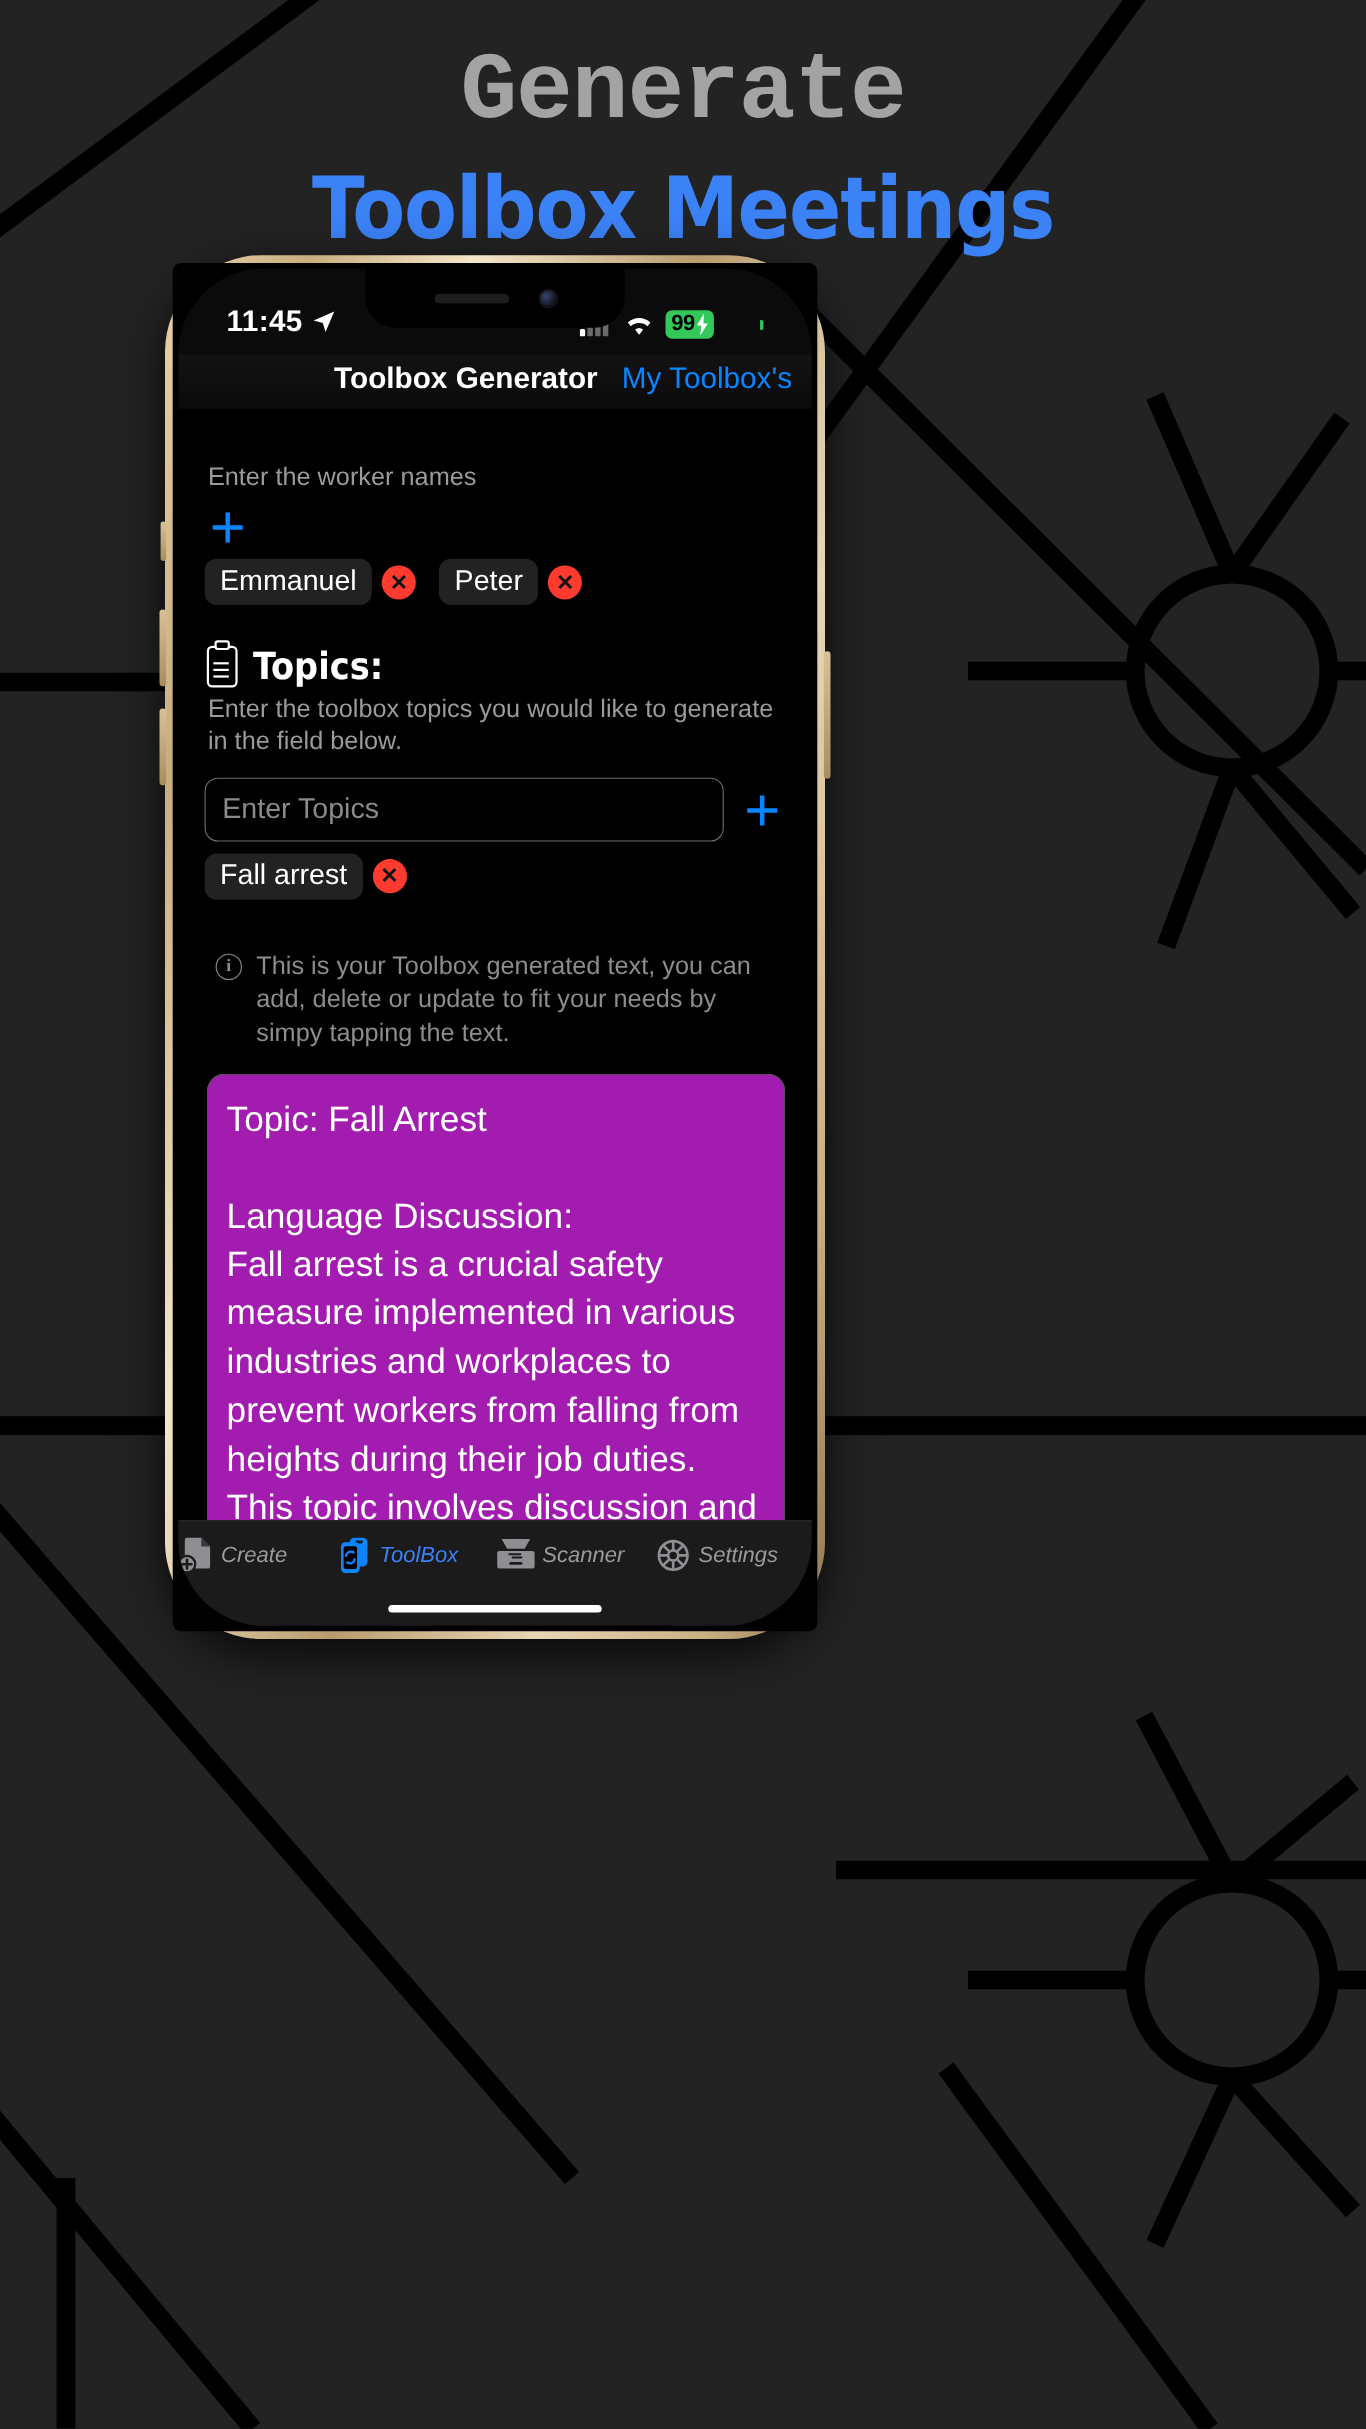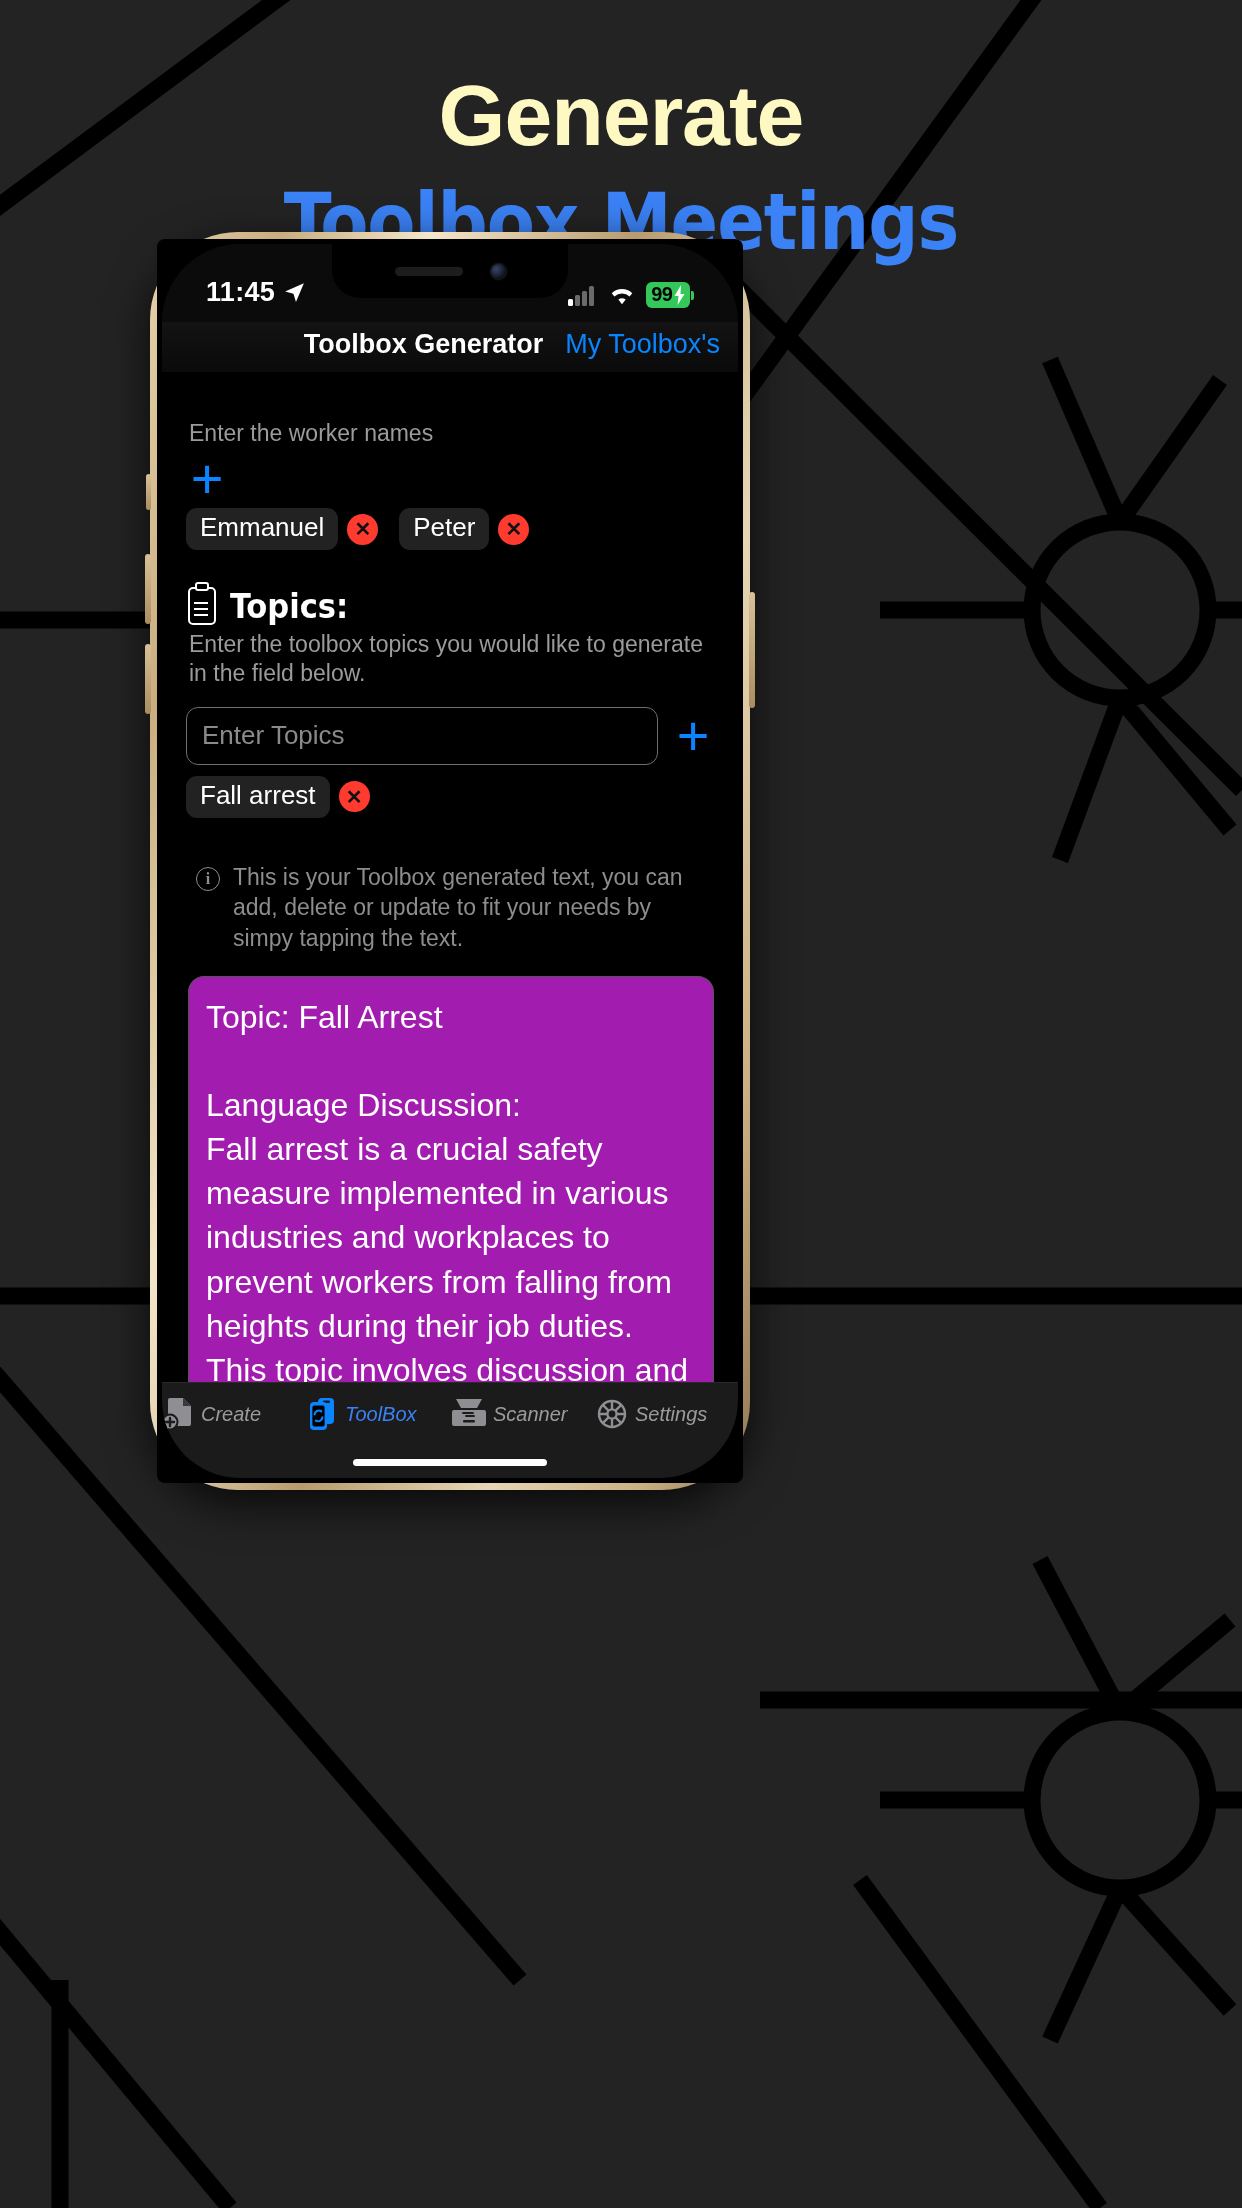--- a/index.html
+++ b/index.html
@@ -13,24 +13,23 @@
 
   
   #bg-art { position:absolute; inset:0; width:1242px; height:2208px; z-index:0; }
 
   
   .headline-wrap {
     position:absolute; top:0; left:0; width:1242px; z-index:3;
     text-align:center; padding-top:38px;
   }
   .headline-1 {
-    font-family:Liberation Sans, sans-serif;
-    font-weight:bold; font-size:86px; color:#fef9c3; letter-spacing:-1px;
+    font-family:Liberation Mono, monospace;
+    font-weight:bold; font-size:86px; color:#a3a3a3; letter-spacing:-1px;
     line-height:1.05;
-    margin-top:32px;
   }
   .headline-2 {
     font-family:"DejaVu Sans Condensed","Liberation Sans Narrow","Liberation Sans",sans-serif;
     font-weight:bold; font-size:78px; color:#3b82f6; letter-spacing:-1px;
     line-height:1.05; margin-top:22px;
   }
 
   
   .phone {
     position:absolute; left:150px; top:232px;
@@ -256,21 +255,21 @@
             <rect x="0" y="15" width="5" height="7" rx="1.5" fill="#fff"></rect>
             <rect x="7" y="11" width="5" height="11" rx="1.5" fill="#6a6a6a"></rect>
             <rect x="14" y="7" width="5" height="15" rx="1.5" fill="#6a6a6a"></rect>
             <rect x="21" y="2" width="5" height="20" rx="1.5" fill="#6a6a6a"></rect>
           </svg>
           <svg width="30" height="22" viewBox="0 0 26 19">
             <path d="M13 17.6l3.2-4.1a5.1 5.1 0 0 0-6.4 0z" fill="#fff"></path>
             <path d="M13 8.3a10 10 0 0 1 6.6 2.5l2.3-2.9A14 14 0 0 0 13 4.4a14 14 0 0 0-8.9 3.5l2.3 2.9A10 10 0 0 1 13 8.3z" fill="#fff"></path>
             <path d="M13 .9a19 19 0 0 0-12 4.3l2.3 2.9A15.3 15.3 0 0 1 13 4.6a15.3 15.3 0 0 1 9.7 3.5L25 5.2A19 19 0 0 0 13 .9z" fill="#fff" opacity="0"></path>
           </svg>
-          <div style="display:flex;align-items:center;">
+          <div style="display:flex;align-items:center;gap:41px;">
             <div class="batt">
               <span>99</span>
               <svg width="13" height="20" viewBox="0 0 12 20">
                 <path d="M7.5 0L1 11h4l-1 9 7-11H7z" fill="#fff"></path>
               </svg>
             </div>
             <div class="batt-cap"></div>
           </div>
         </div>
       </div>

